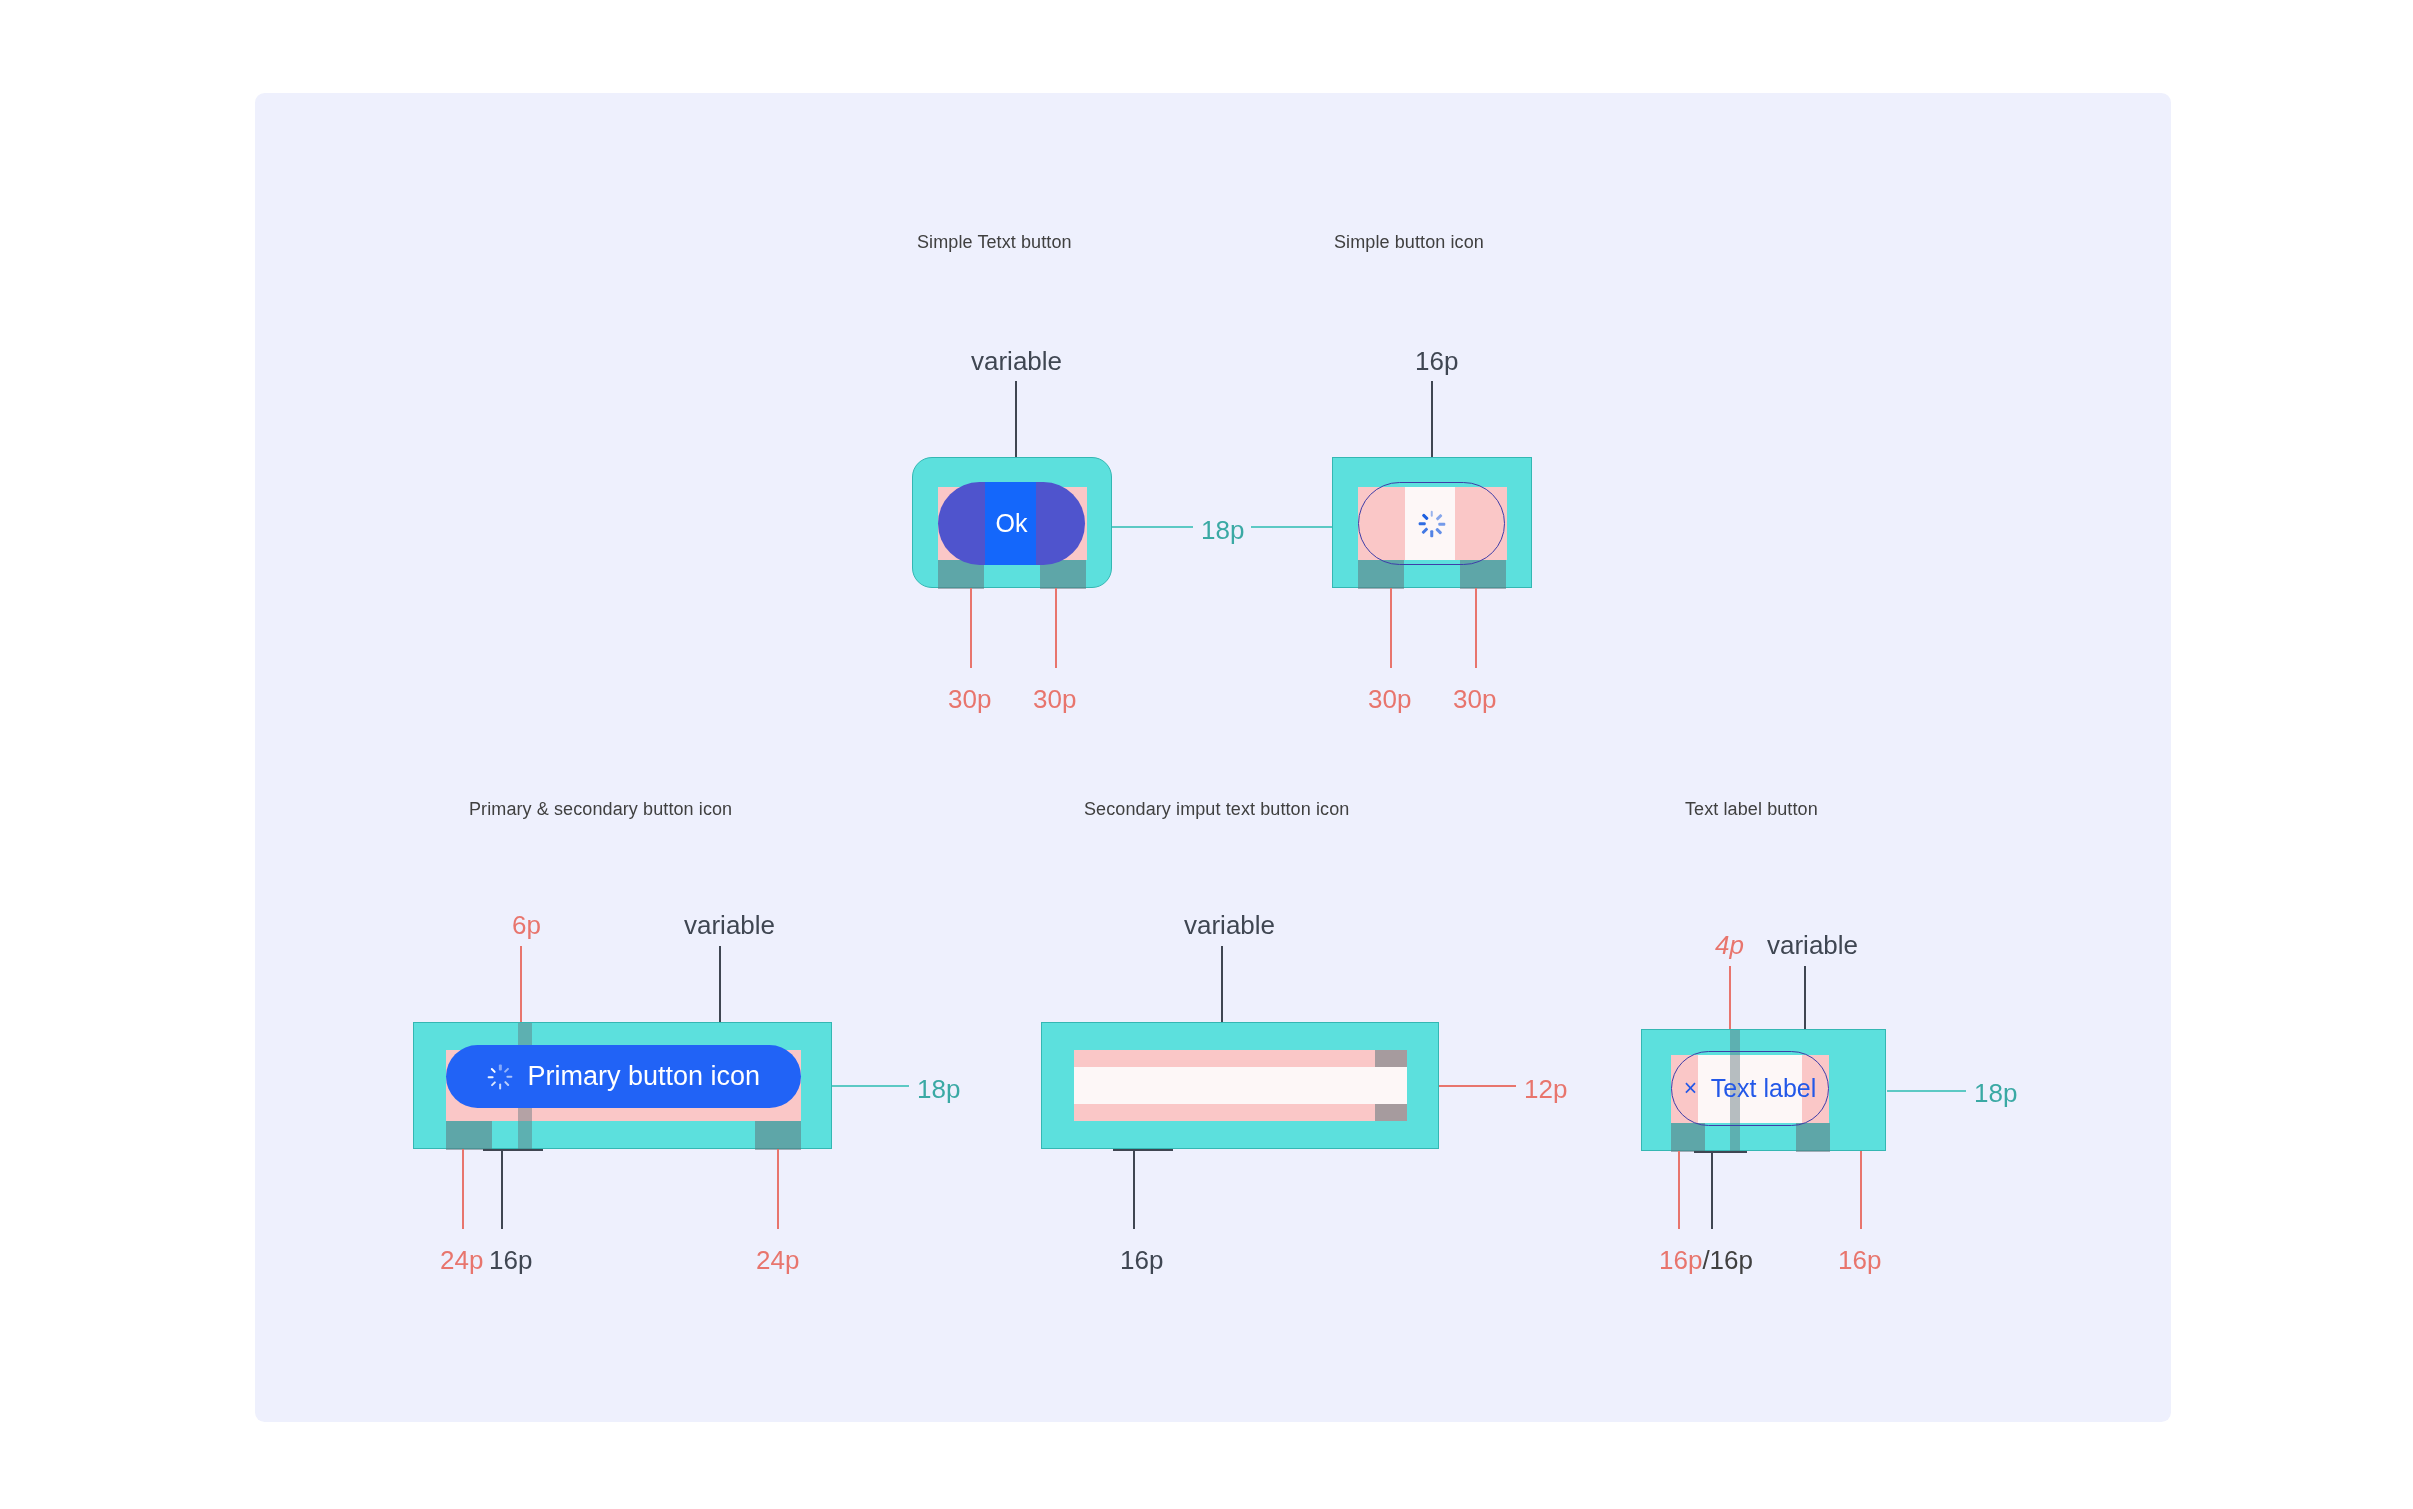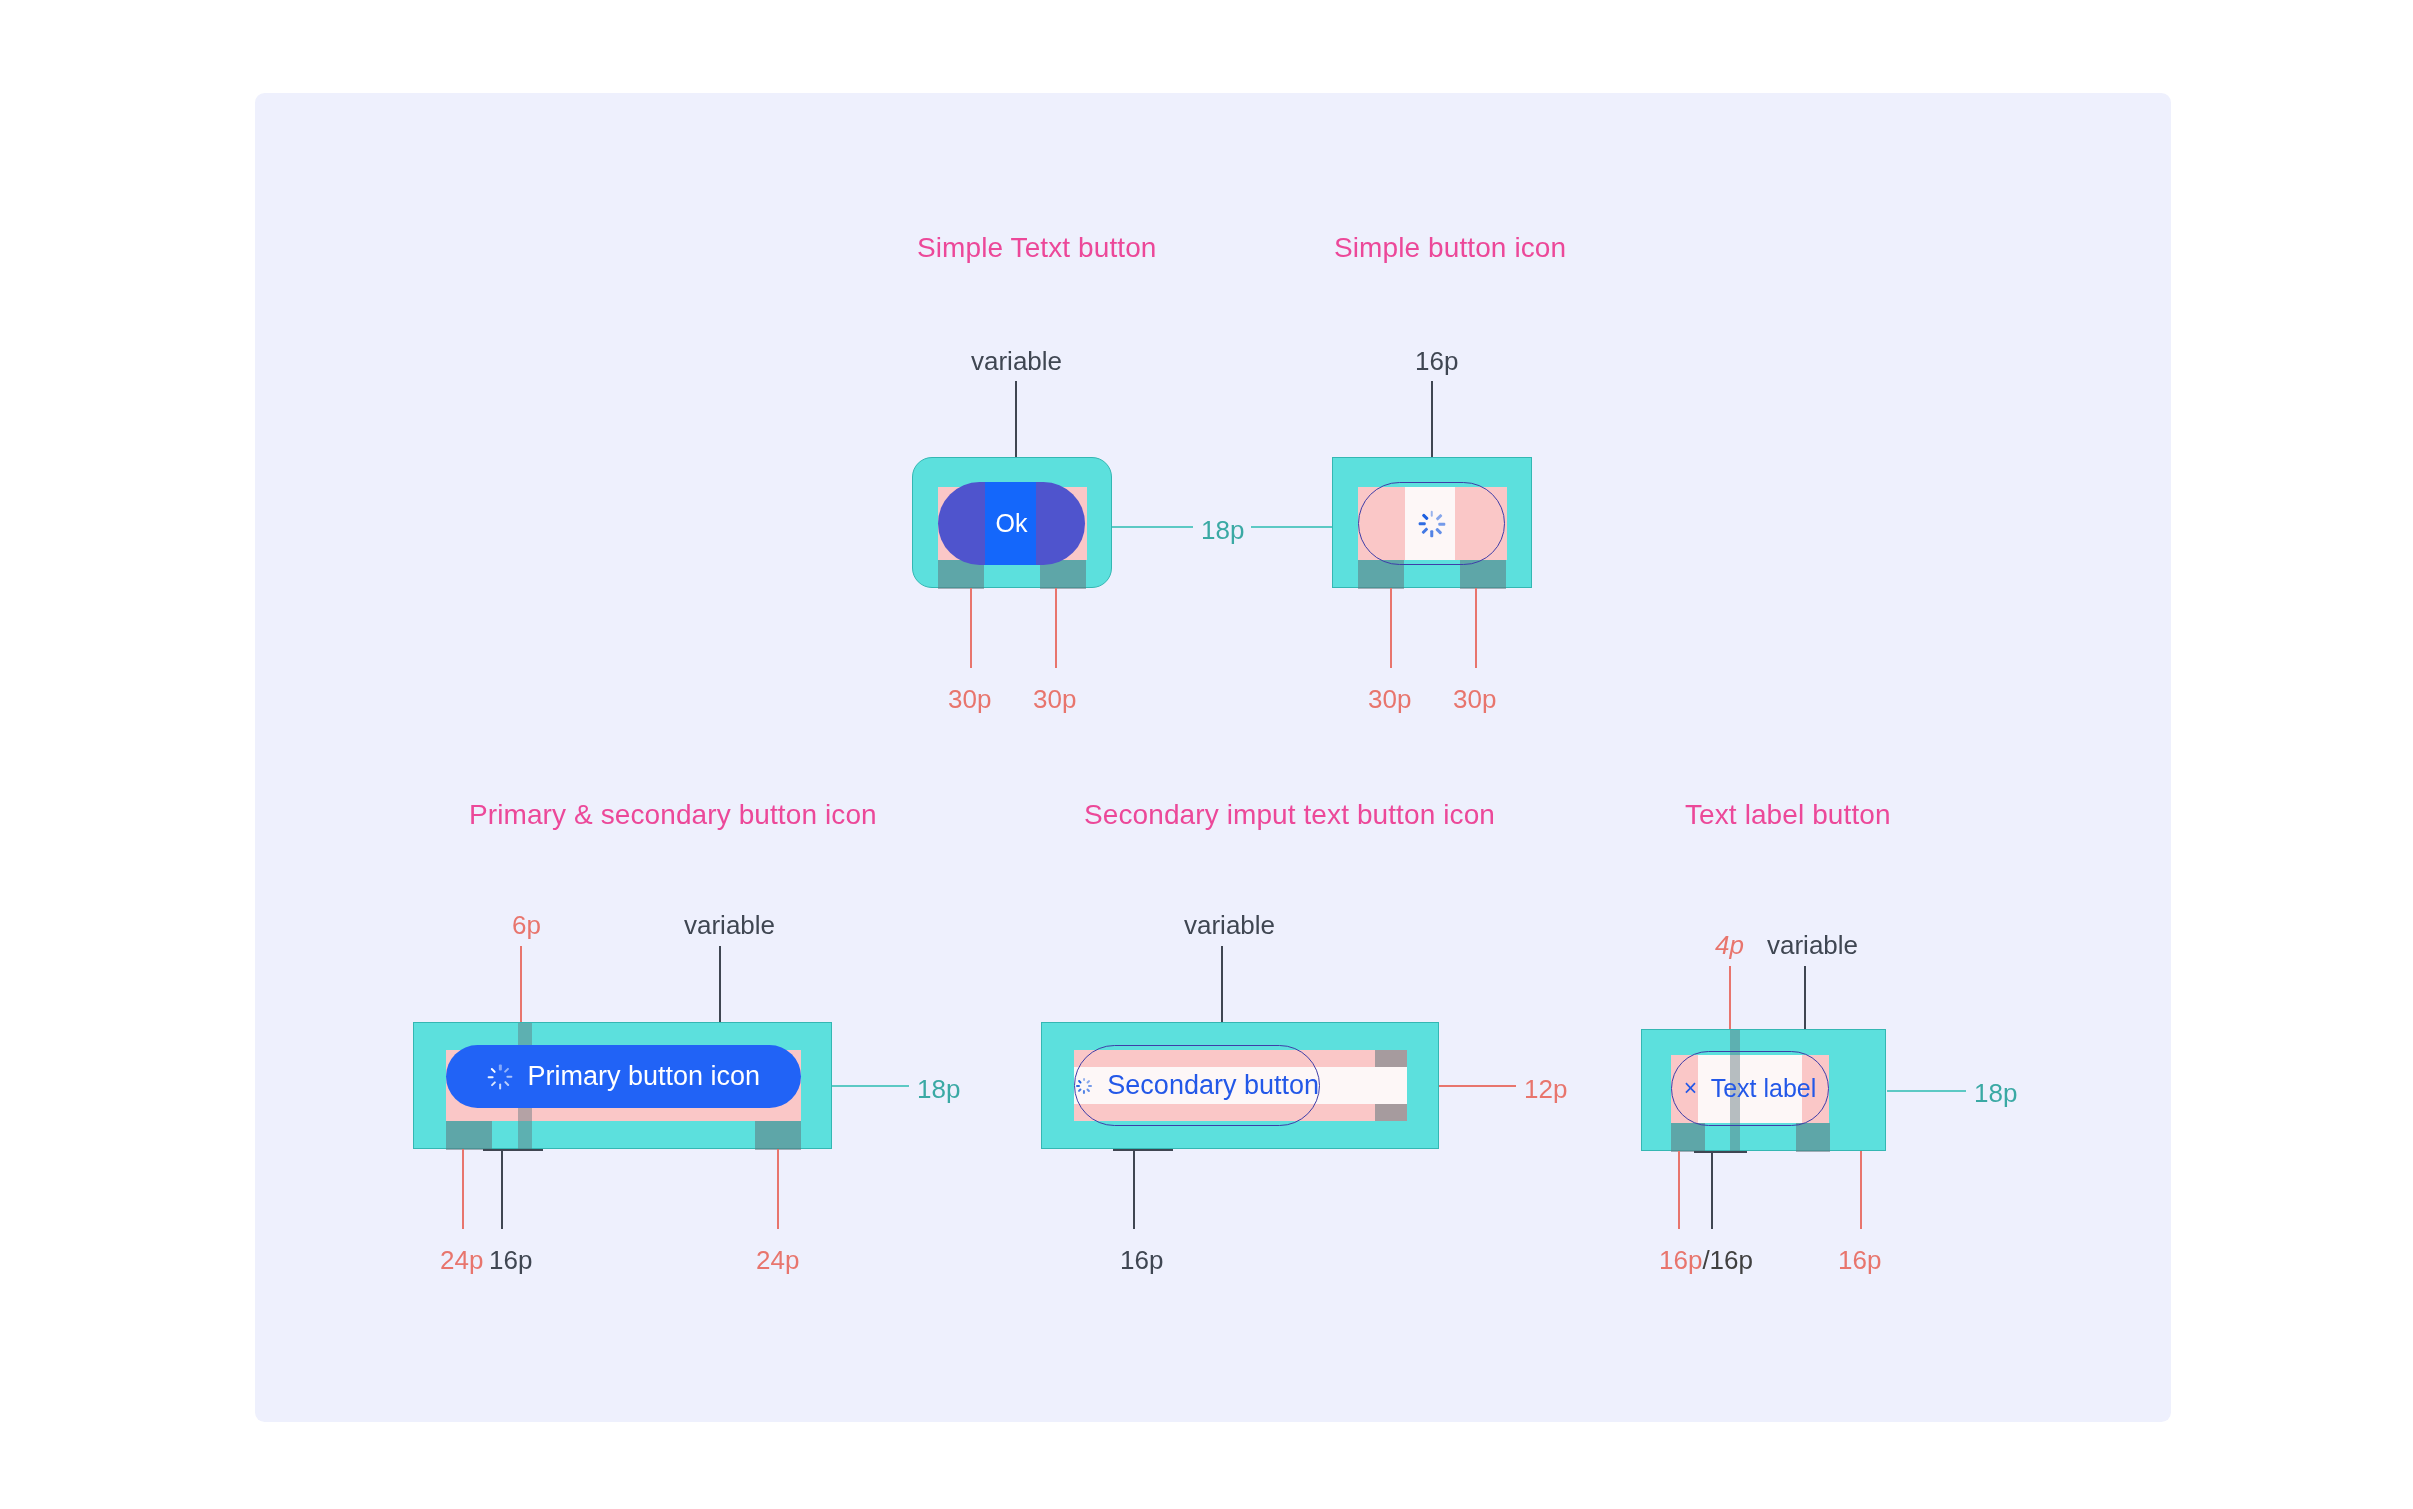--- a/index.html
+++ b/index.html
@@ -18,22 +18,22 @@
     position: absolute;
     left: 255px; top: 93px;
     width: 1916px; height: 1329px;
     background: #eef0fd;
     border-radius: 9.7px;
   }
 
   
   .sec-title {
     position: absolute;
-    font-size: 28px;
-    color: #ec4899;
+    font-size: 18px;
+    color: #404040;
     letter-spacing: 0.1px;
     white-space: nowrap;
   }
 
   
   .ann {
     position: absolute;
     font-size: 26px;
     white-space: nowrap;
   }
@@ -220,33 +220,20 @@
   <div class="ann dark" style="left:1184px; top:910px;">variable</div>
   <div class="vline" style="left:1221px; top:946px; height:77px;"></div>
   <div class="hline" style="left:1149px; top:1022px; width:214px;"></div>
 
   <div class="frame" style="left:1041px; top:1022px; width:398px; height:127px;">
     <div class="band-pink" style="left:32px; top:27px; width:333px; height:71px;"></div>
     <div class="band-white" style="left:32px; top:44px; width:333px; height:37px;"></div>
     <div class="pad-gray" style="left:333px; top:27px; width:32px; height:17.4px;"></div>
     <div class="pad-gray" style="left:333px; top:81px; width:32px; height:17.4px;"></div>
 
-    <div class="pill secondary" style="left:32px; top:22px; width:246px; height:81px;">
-      <span class="spinner spinner-blue" style="width:27px;height:27px;">
-          <i style="background: rgb(29, 95, 224); opacity: 0.45; height: 3.9px; width: 1.9px; transform: translate(-50%, 0px) rotate(0deg) translateY(-8px);"></i>
-          <i style="background: rgb(29, 95, 224); opacity: 0.53; height: 3.9px; width: 1.9px; transform: translate(-50%, 0px) rotate(45deg) translateY(-8px);"></i>
-          <i style="background: rgb(29, 95, 224); opacity: 0.61; height: 3.9px; width: 1.9px; transform: translate(-50%, 0px) rotate(90deg) translateY(-8px);"></i>
-          <i style="background: rgb(29, 95, 224); opacity: 0.69; height: 3.9px; width: 1.9px; transform: translate(-50%, 0px) rotate(135deg) translateY(-8px);"></i>
-          <i style="background: rgb(29, 95, 224); opacity: 0.76; height: 3.9px; width: 1.9px; transform: translate(-50%, 0px) rotate(180deg) translateY(-8px);"></i>
-          <i style="background: rgb(29, 95, 224); opacity: 0.84; height: 3.9px; width: 1.9px; transform: translate(-50%, 0px) rotate(225deg) translateY(-8px);"></i>
-          <i style="background: rgb(29, 95, 224); opacity: 0.92; height: 3.9px; width: 1.9px; transform: translate(-50%, 0px) rotate(270deg) translateY(-8px);"></i>
-          <i style="background: rgb(29, 95, 224); opacity: 1; height: 3.9px; width: 1.9px; transform: translate(-50%, 0px) rotate(315deg) translateY(-8px);"></i>
-        </span>
-      <span class="lbl">Secondary button</span>
-    </div>
   </div>
 
   <div class="hline red" style="left:1439px; top:1085px; width:77px;"></div>
   <div class="ann red" style="left:1524px; top:1074px;">12p</div>
 
   <div class="vline" style="left:1133px; top:1149px; height:80px;"></div>
   <div class="hline" style="left:1113px; top:1149px; width:60px;"></div>
   <div class="ann dark" style="left:1120px; top:1245px;">16p</div>
 
   <div class="sec-title" style="left:1685px; top:799px;">Text label button</div>

